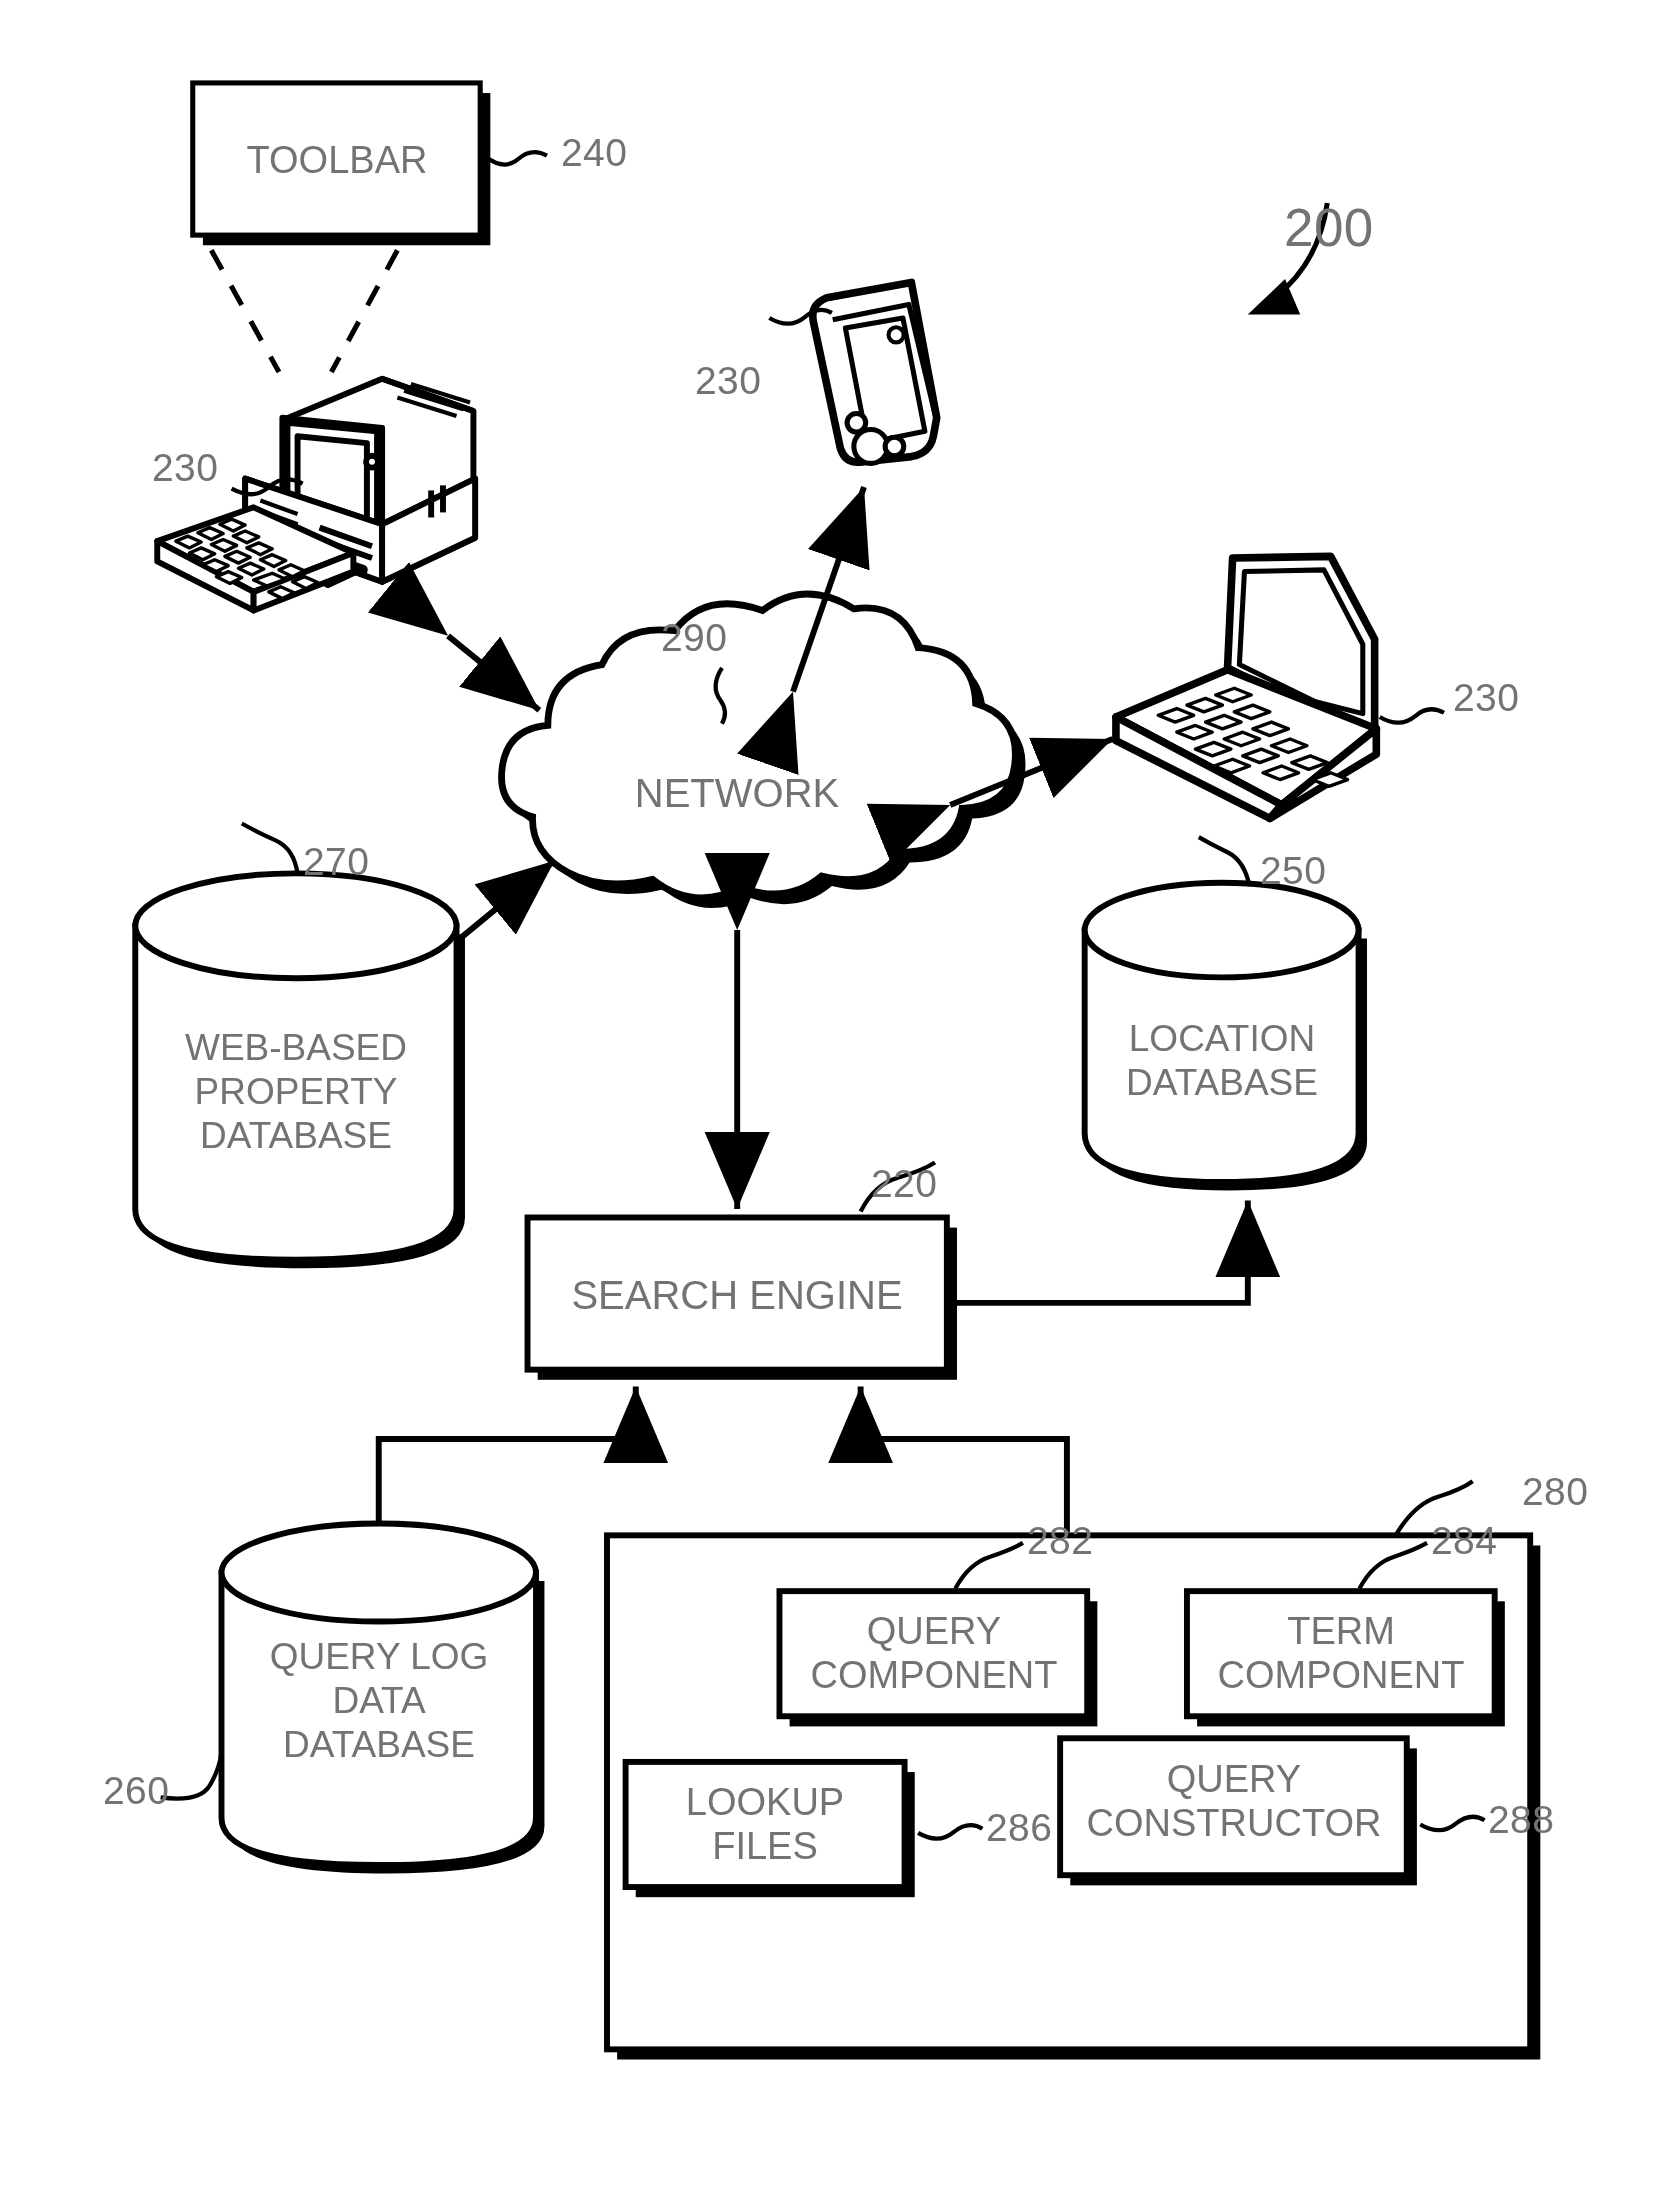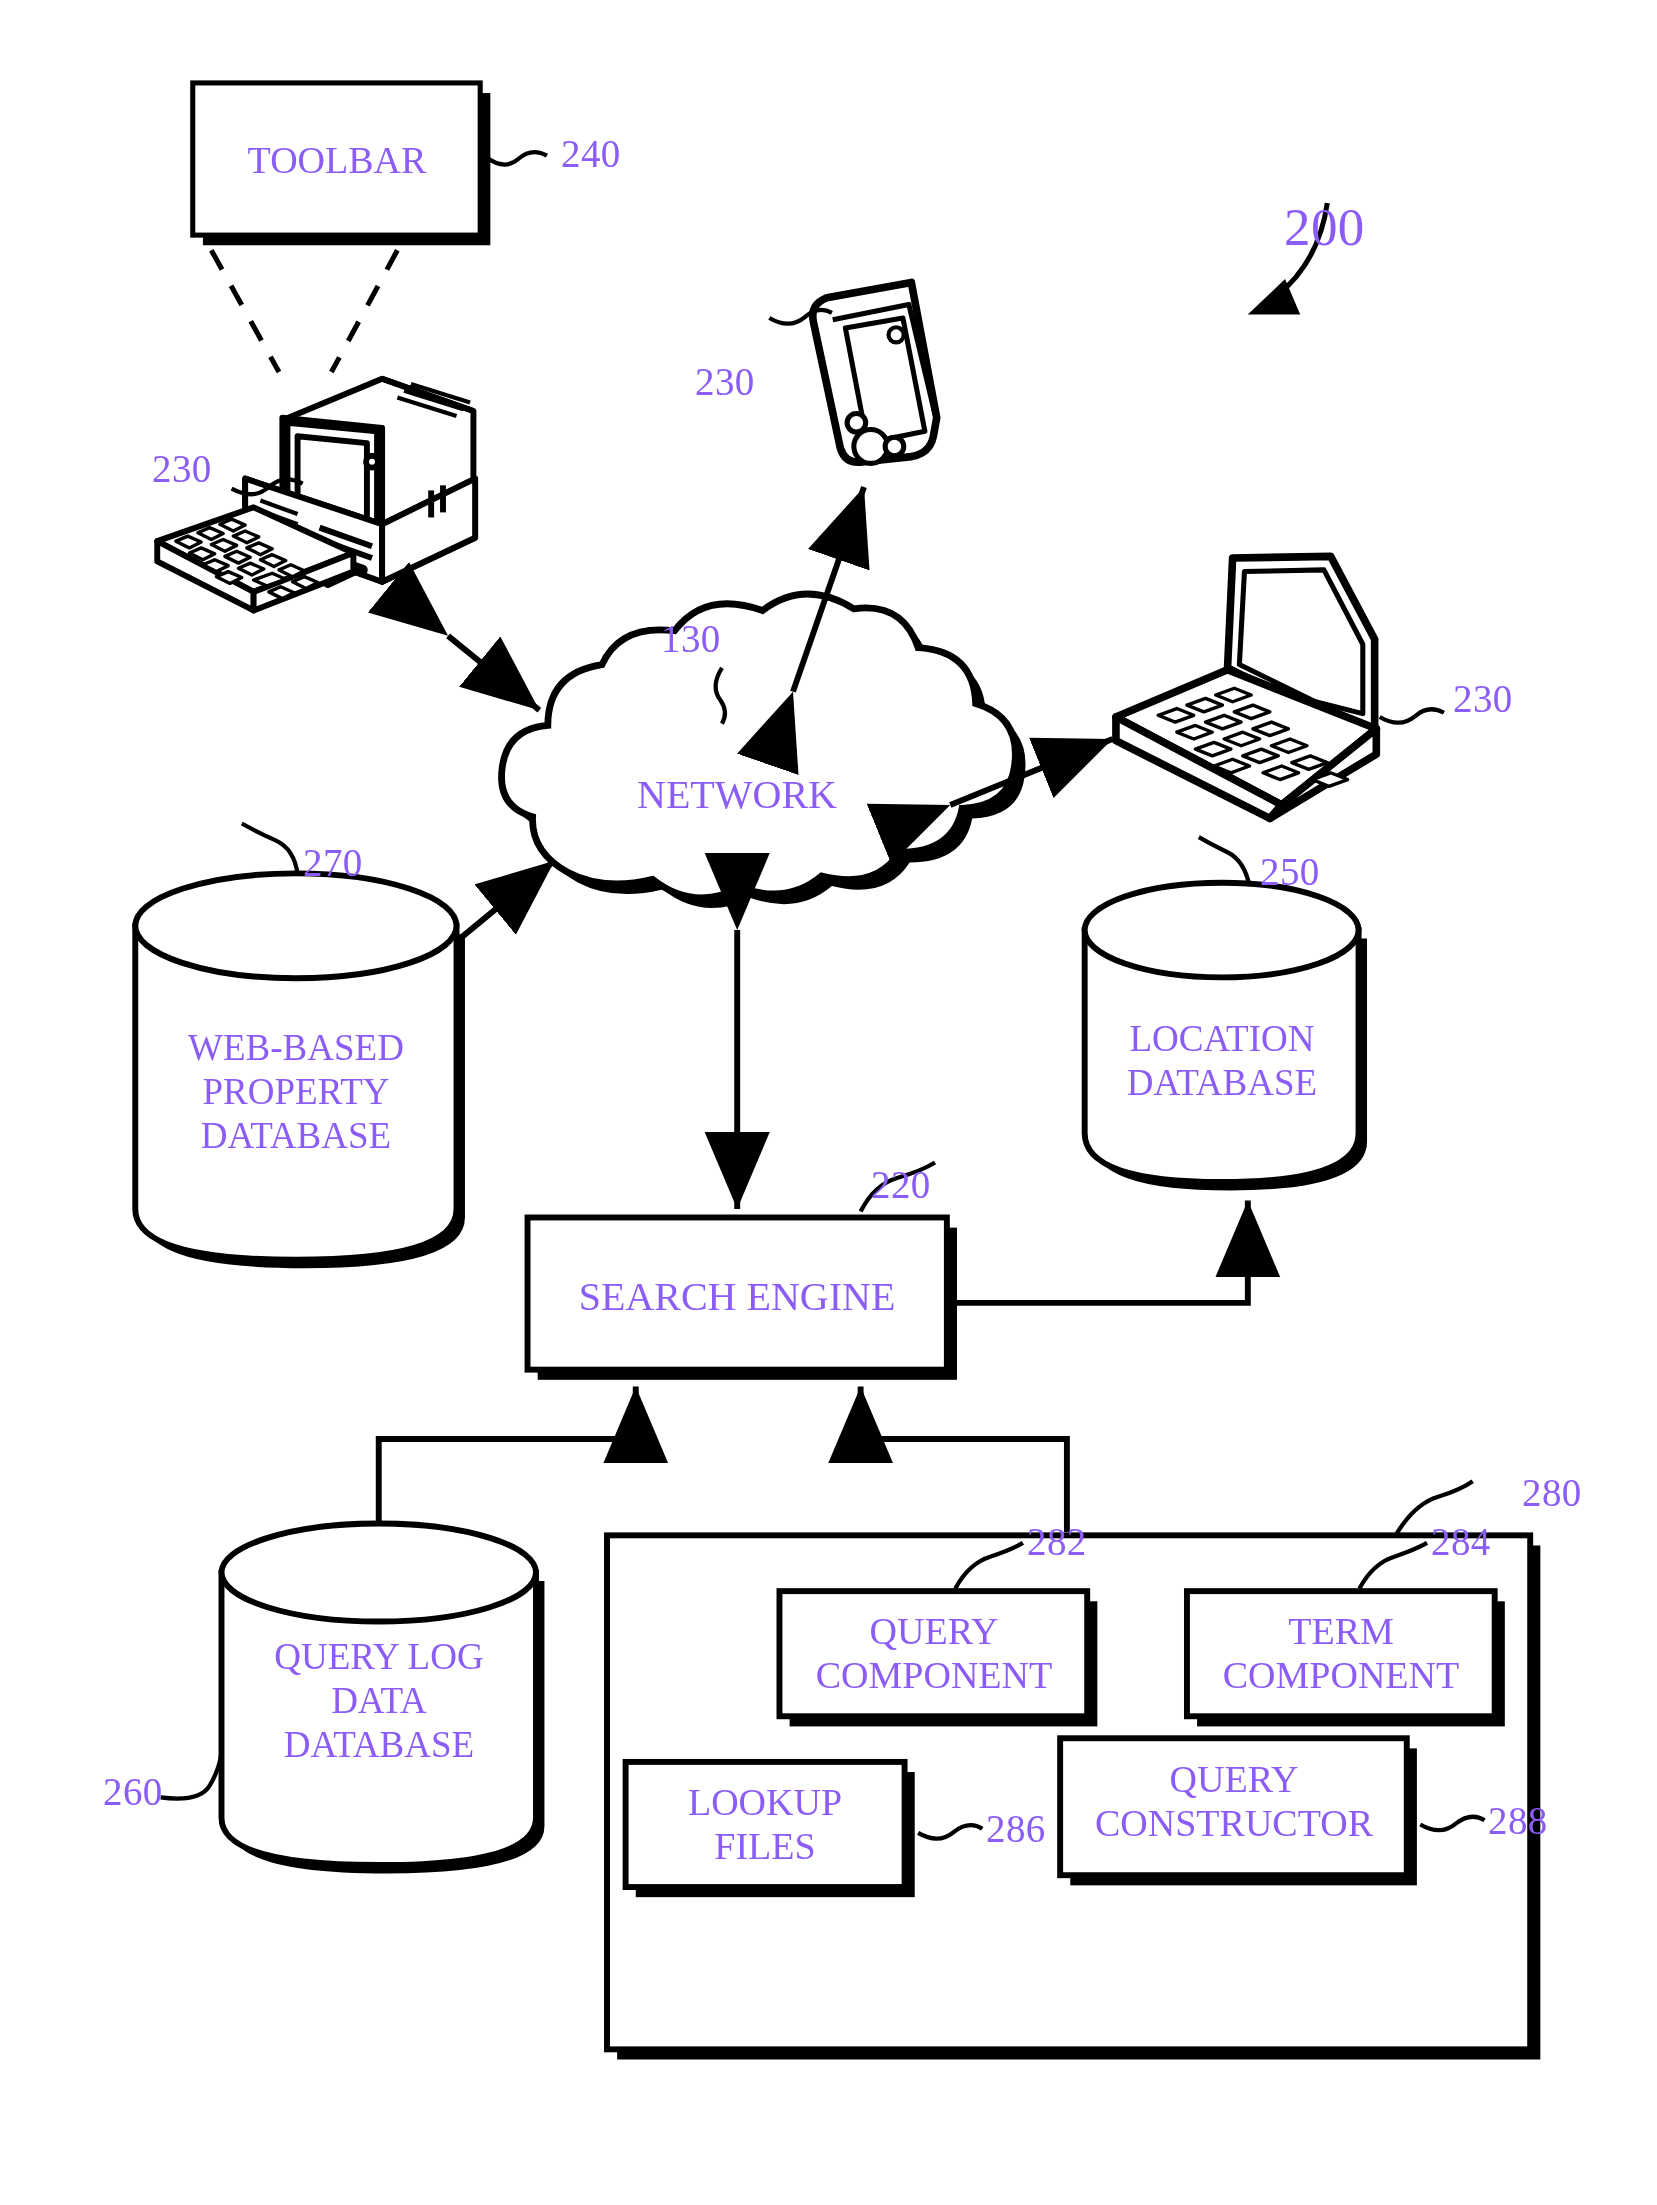--- a/index.html
+++ b/index.html
@@ -1,19 +1,19 @@
 <!DOCTYPE html>
 <html style="font-size:13.5px"><head>
 <meta charset="utf-8">
 <style>
   html,body{margin:0;padding:0;background:#ffffff;}
   body{width:1657px;height:2205px;font-family:"Liberation Sans",sans-serif;color:#000;}
   #stage{position:relative;width:1657px;height:2205px;overflow:hidden;background:#fff;}
   svg.layer{position:absolute;left:0;top:0;width:1657px;height:2205px;}
-  .lbl{position:absolute;font-family:Liberation Serif, serif;color:#8b5cf6;white-space:pre;}
+  .lbl{position:absolute;font-family:Liberation Sans, sans-serif;color:#737373;white-space:pre;}
   .refnum{font-size:39px;letter-spacing:0.4px;}
   .boxtext{font-size:38px;text-align:center;line-height:1.16;}
   .cyltext{font-size:37px;text-align:center;line-height:1.18;}
   .bigtext{font-size:40px;}
   .ctr{transform:translateX(-50%);text-align:center;}
 </style>
 </head>
 <body>
 
 <div id="stage">
@@ -251,21 +251,21 @@
 
   <div class="lbl refnum" style="left:1284px;top:197px;font-size:53px;">200</div>
 
   <div class="lbl refnum" style="left:152px;top:446px;">230</div>
 
   <div class="lbl refnum" style="left:695px;top:359px;">230</div>
 
   <div class="lbl refnum" style="left:1453px;top:676px;">230</div>
 
   <div class="lbl bigtext ctr" style="left:737px;top:771px;width:355px;">NETWORK</div>
-  <div class="lbl refnum" style="left:661px;top:616px;">130</div>
+  <div class="lbl refnum" style="left:661px;top:616px;">290</div>
 
   <div class="lbl cyltext ctr" style="left:296px;top:1026px;width:313px;">WEB-BASED</div>
   <div class="lbl cyltext ctr" style="left:296px;top:1070px;width:313px;">PROPERTY</div>
   <div class="lbl cyltext ctr" style="left:296px;top:1114px;width:313px;">DATABASE</div>
   <div class="lbl refnum" style="left:303px;top:840px;">270</div>
 
   <div class="lbl cyltext ctr" style="left:1222px;top:1017px;width:321px;">LOCATION</div>
   <div class="lbl cyltext ctr" style="left:1222px;top:1061px;width:321px;">DATABASE</div>
   <div class="lbl refnum" style="left:1260px;top:849px;">250</div>
 

